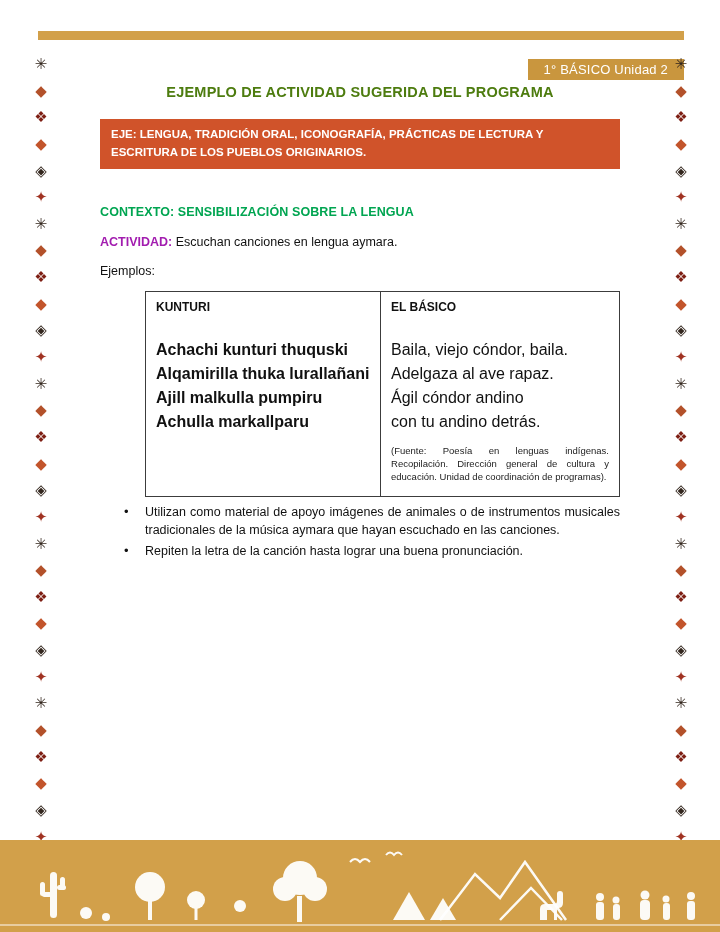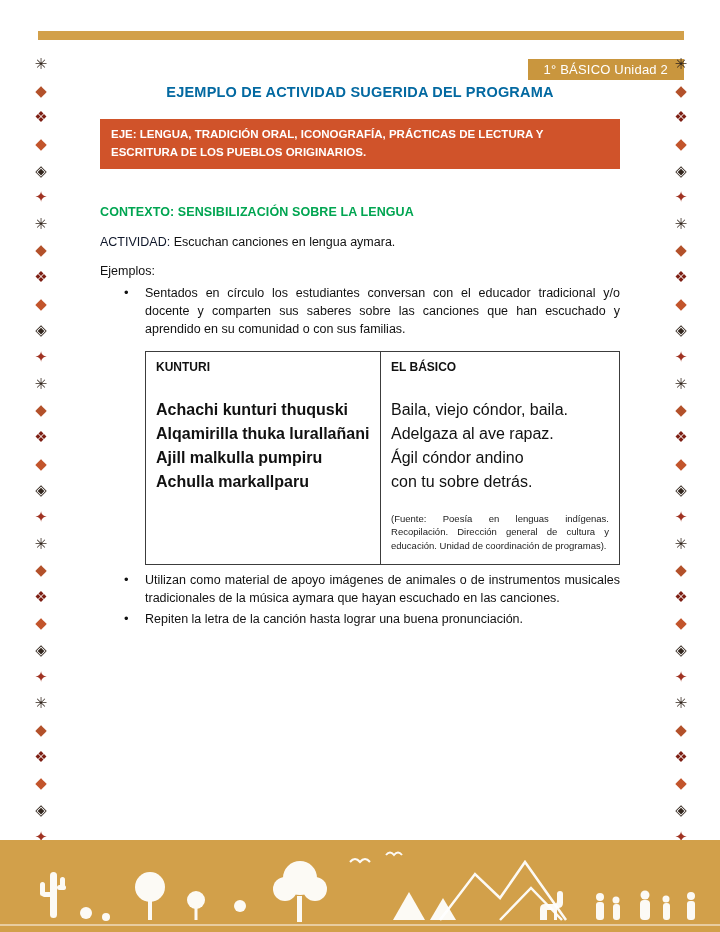--- a/index.html
+++ b/index.html
@@ -32,37 +32,37 @@
     justify-content:space-between; user-select:none;
   }
   .ornament-left { left:29px; }
   .ornament-right { right:27px; }
   .ornament span { font-size:15px; line-height:1; display:block; }
 
   
   .content { position:absolute; left:100px; top:84px; width:520px; color:#111; }
 
   .title {
-    font-size:14.5px; font-weight:bold; color:#0369a1;
+    font-size:14.5px; font-weight:bold; color:#4d7c0f;
     text-align:center; letter-spacing:0.2px; margin-bottom:19px;
   }
 
   .eje-banner {
     background:#d0532a; color:#ffffff;
     font-size:11.5px; font-weight:bold; line-height:1.55;
     padding:7px 11px; text-align:left;
   }
 
   .contexto {
     margin-top:36px; color:#00a551; font-weight:bold; font-size:12.5px;
     letter-spacing:0.1px;
   }
 
   .actividad { margin-top:16px; font-size:12.5px; }
-  .actividad .act-label { color:#0f172a; font-weight:normal;text-align:center; }
+  .actividad .act-label { color:#a21caf; font-weight:bold;text-align:center; }
 
   .ejemplos { margin-top:15px; font-size:12.5px; }
 
   ul.bullets { list-style:none; margin-top:6px; }
   ul.bullets li {
     position:relative; padding-left:45px; font-size:12.5px;
     line-height:1.45; text-align:justify; margin-bottom:3px;
   }
   ul.bullets li::before {
     content:"\2022"; position:absolute; left:24px; top:0;
@@ -74,21 +74,21 @@
     display:flex; width:475px; margin:13px 0 0 45px;
     border:1px solid #3c3c3c; min-height:180px;
   }
   .song-table .cell { padding:8px 10px 12px 10px; }
   .song-table .cell.left  { width:235px; }
   .song-table .cell.right { width:240px; border-left:1px solid #3c3c3c; }
   .song-table .th { font-size:12px; font-weight:bold; margin-bottom:24px; }
   .song-table .lyrics div { font-size:16px; line-height:1.5; }
   .song-table .cell.left .lyrics div { font-weight:bold; }
   .song-table .source {
-    margin-top:18px; font-size:9.5px; line-height:1.4; text-align:justify;
+    margin-top:10px; font-size:9.5px; line-height:1.4; text-align:justify;
     color:#222;
   }
 
   .after-table { margin-top:16px; }
 
   
   .footer { position:absolute; left:0; right:0; bottom:0; height:92px; }
   .footer svg { display:block; }
 </style>
 </head>
@@ -173,40 +173,39 @@
     <div class="contexto">CONTEXTO: SENSIBILIZACIÓN SOBRE LA LENGUA</div>
 
     <p class="actividad">
       <span class="act-label">ACTIVIDAD:</span>
       <span>Escuchan canciones en lengua aymara.</span>
     </p>
 
     <p class="ejemplos">Ejemplos:</p>
 
     <ul class="bullets">
-      <li>Sentados en círculo los estudiantes conversan con el educador tradicional y/o docente y comparten sus saberes sobre las canciones que han escuchado y aprendido en su comunidad o con sus familias.</li>
     </ul>
 
     <div class="song-table">
       <div class="cell left">
         <div class="th">KUNTURI</div>
         <div class="lyrics">
           <div>Achachi kunturi thuquski</div>
           <div>Alqamirilla thuka lurallañani</div>
           <div>Ajill malkulla pumpiru</div>
           <div>Achulla markallparu</div>
         </div>
       </div>
       <div class="cell right">
         <div class="th">EL BÁSICO</div>
         <div class="lyrics">
           <div>Baila, viejo cóndor, baila.</div>
           <div>Adelgaza al ave rapaz.</div>
           <div>Ágil cóndor andino</div>
-          <div>con tu sobre detrás.</div>
+          <div>con tu andino detrás.</div>
         </div>
         <div class="source">(Fuente: Poesía en lenguas indígenas. Recopilación. Dirección general de cultura y educación. Unidad de coordinación de programas).</div>
       </div>
     </div>
 
     <ul class="bullets after-table">
       <li>Utilizan como material de apoyo imágenes de animales o de instrumentos musicales tradicionales de la música aymara que hayan escuchado en las canciones.</li>
       <li>Repiten la letra de la canción hasta lograr una buena pronunciación.</li>
     </ul>
 

